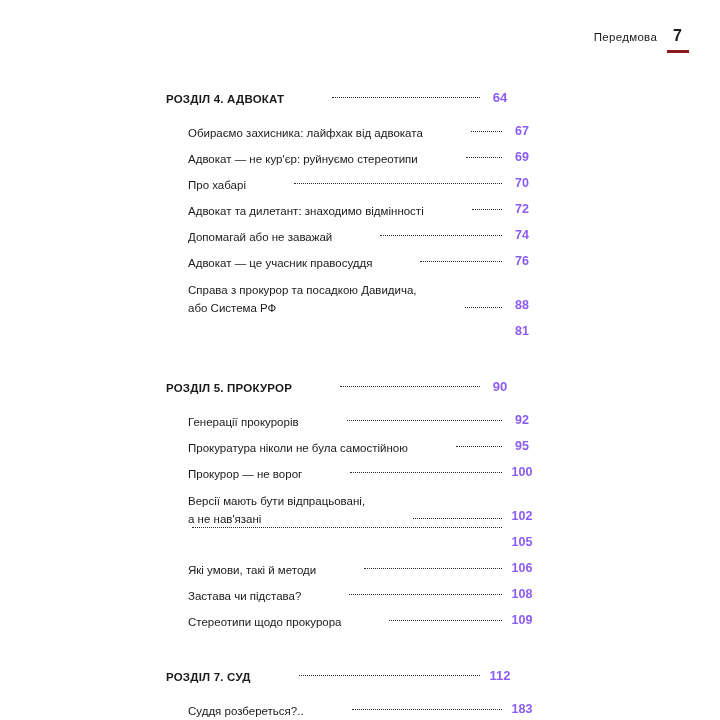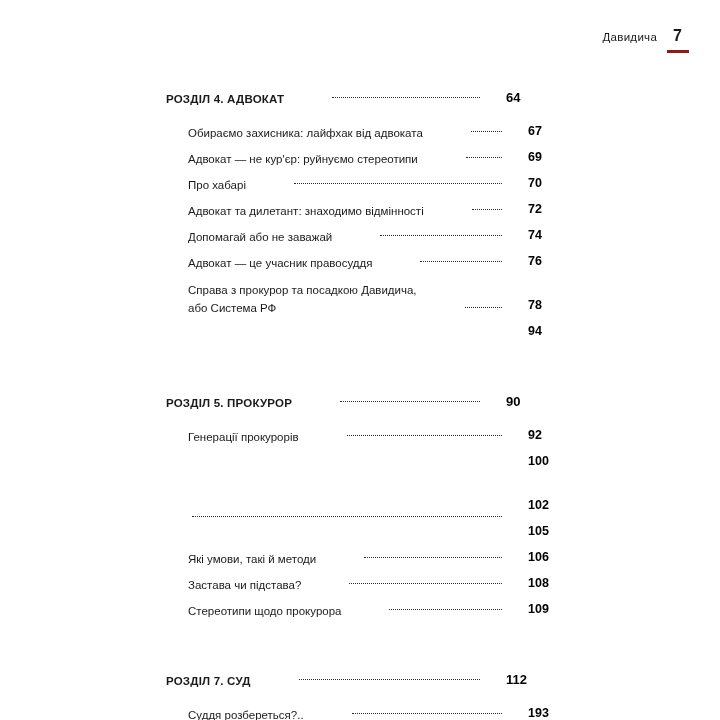--- a/index.html
+++ b/index.html
@@ -62,21 +62,21 @@
     position: absolute;
     top: 86px;
     left: 166px;
     width: 360px;
   }
 
   .section {
     margin-bottom: 0;
   }
   .section + .section {
-    margin-top: 44px;
+    margin-top: 29px;
   }
 
   .entry {
     display: flex;
     align-items: flex-start;
     position: relative;
     min-height: 26px;
   }
   .entry-text {
     font-size: 11.5px;
@@ -89,28 +89,28 @@
     flex: 1 1 auto;
     border-bottom: 1.2px dotted #2b2b2b;
     margin: 0 4px 5px 4px;
     min-width: 6px;
     align-self: flex-end;
     position: relative;
     bottom: 4px;
   }
   .entry-page {
     position: absolute;
-    left: 340px;
+    left: 312px;
     top: 0;
     width: 44px;
     font-size: 12.5px;
     font-weight: bold;
     padding-top: 4px;
-    color: #000000;
-    text-align: left;
+    color: #8b5cf6;
+    text-align: center;
   }
 
   
   .entry.chapter .entry-text {
     font-weight: bold;
     font-size: 11.5px;
     letter-spacing: 0.2px;
   }
   .entry.chapter .entry-page {
     font-size: 13px;
@@ -145,21 +145,21 @@
   .entry.multiline .entry-row-inner {
     align-items: flex-end;
   }
 </style>
 </head>
 <body>
 
 <div class="page">
 
   <div class="header">
-    <span class="header-title">Давидича</span>
+    <span class="header-title">Передмова</span>
     <span class="page-number-wrap">
       <span class="page-number">7</span>
       <span class="page-rule"></span>
     </span>
   </div>
 
   <div class="toc" id="toc-root">
       <div class="section">
         <div class="entry chapter">
           <div class="entry-row-inner">
@@ -209,45 +209,61 @@
             <span class="entry-dots"></span>
           </div>
           <span class="entry-page">76</span>
         </div>
         <div class="entry sub multiline">
           <div class="entry-row-inner">
             <span class="entry-text">Справа з прокурор та посадкою Давидича,
 або Система РФ</span>
             <span class="entry-dots"></span>
           </div>
-          <span class="entry-page">78</span>
-        </div>
-        <div class="entry sub">
-          <span class="entry-page">94</span>
+          <span class="entry-page">88</span>
+        </div>
+        <div class="entry sub">
+          <span class="entry-page">81</span>
         </div>
       </div>
       <div class="section">
         <div class="entry chapter">
           <div class="entry-row-inner">
             <span class="entry-text">РОЗДІЛ 5. ПРОКУРОР</span>
             <span class="entry-dots"></span>
           </div>
           <span class="entry-page">90</span>
         </div>
         <div class="entry sub">
           <div class="entry-row-inner">
             <span class="entry-text">Генерації прокурорів</span>
             <span class="entry-dots"></span>
           </div>
           <span class="entry-page">92</span>
         </div>
         <div class="entry sub">
+          <div class="entry-row-inner">
+            <span class="entry-text">Прокуратура ніколи не була самостійною</span>
+            <span class="entry-dots"></span>
+          </div>
+          <span class="entry-page">95</span>
+        </div>
+        <div class="entry sub">
+          <div class="entry-row-inner">
+            <span class="entry-text">Прокурор — не ворог</span>
+            <span class="entry-dots"></span>
+          </div>
           <span class="entry-page">100</span>
         </div>
         <div class="entry sub multiline">
+          <div class="entry-row-inner">
+            <span class="entry-text">Версії мають бути відпрацьовані,
+а не нав'язані</span>
+            <span class="entry-dots"></span>
+          </div>
           <span class="entry-page">102</span>
         </div>
         <div class="entry sub">
           <div class="entry-row-inner">
             <span class="entry-dots"></span>
           </div>
           <span class="entry-page">105</span>
         </div>
         <div class="entry sub">
           <div class="entry-row-inner">
@@ -277,18 +293,18 @@
             <span class="entry-text">РОЗДІЛ 7. СУД</span>
             <span class="entry-dots"></span>
           </div>
           <span class="entry-page">112</span>
         </div>
         <div class="entry sub">
           <div class="entry-row-inner">
             <span class="entry-text">Суддя розбереться?..</span>
             <span class="entry-dots"></span>
           </div>
-          <span class="entry-page">193</span>
+          <span class="entry-page">183</span>
         </div>
       </div>
     </div>
 
 </div>
 
 </body></html>

